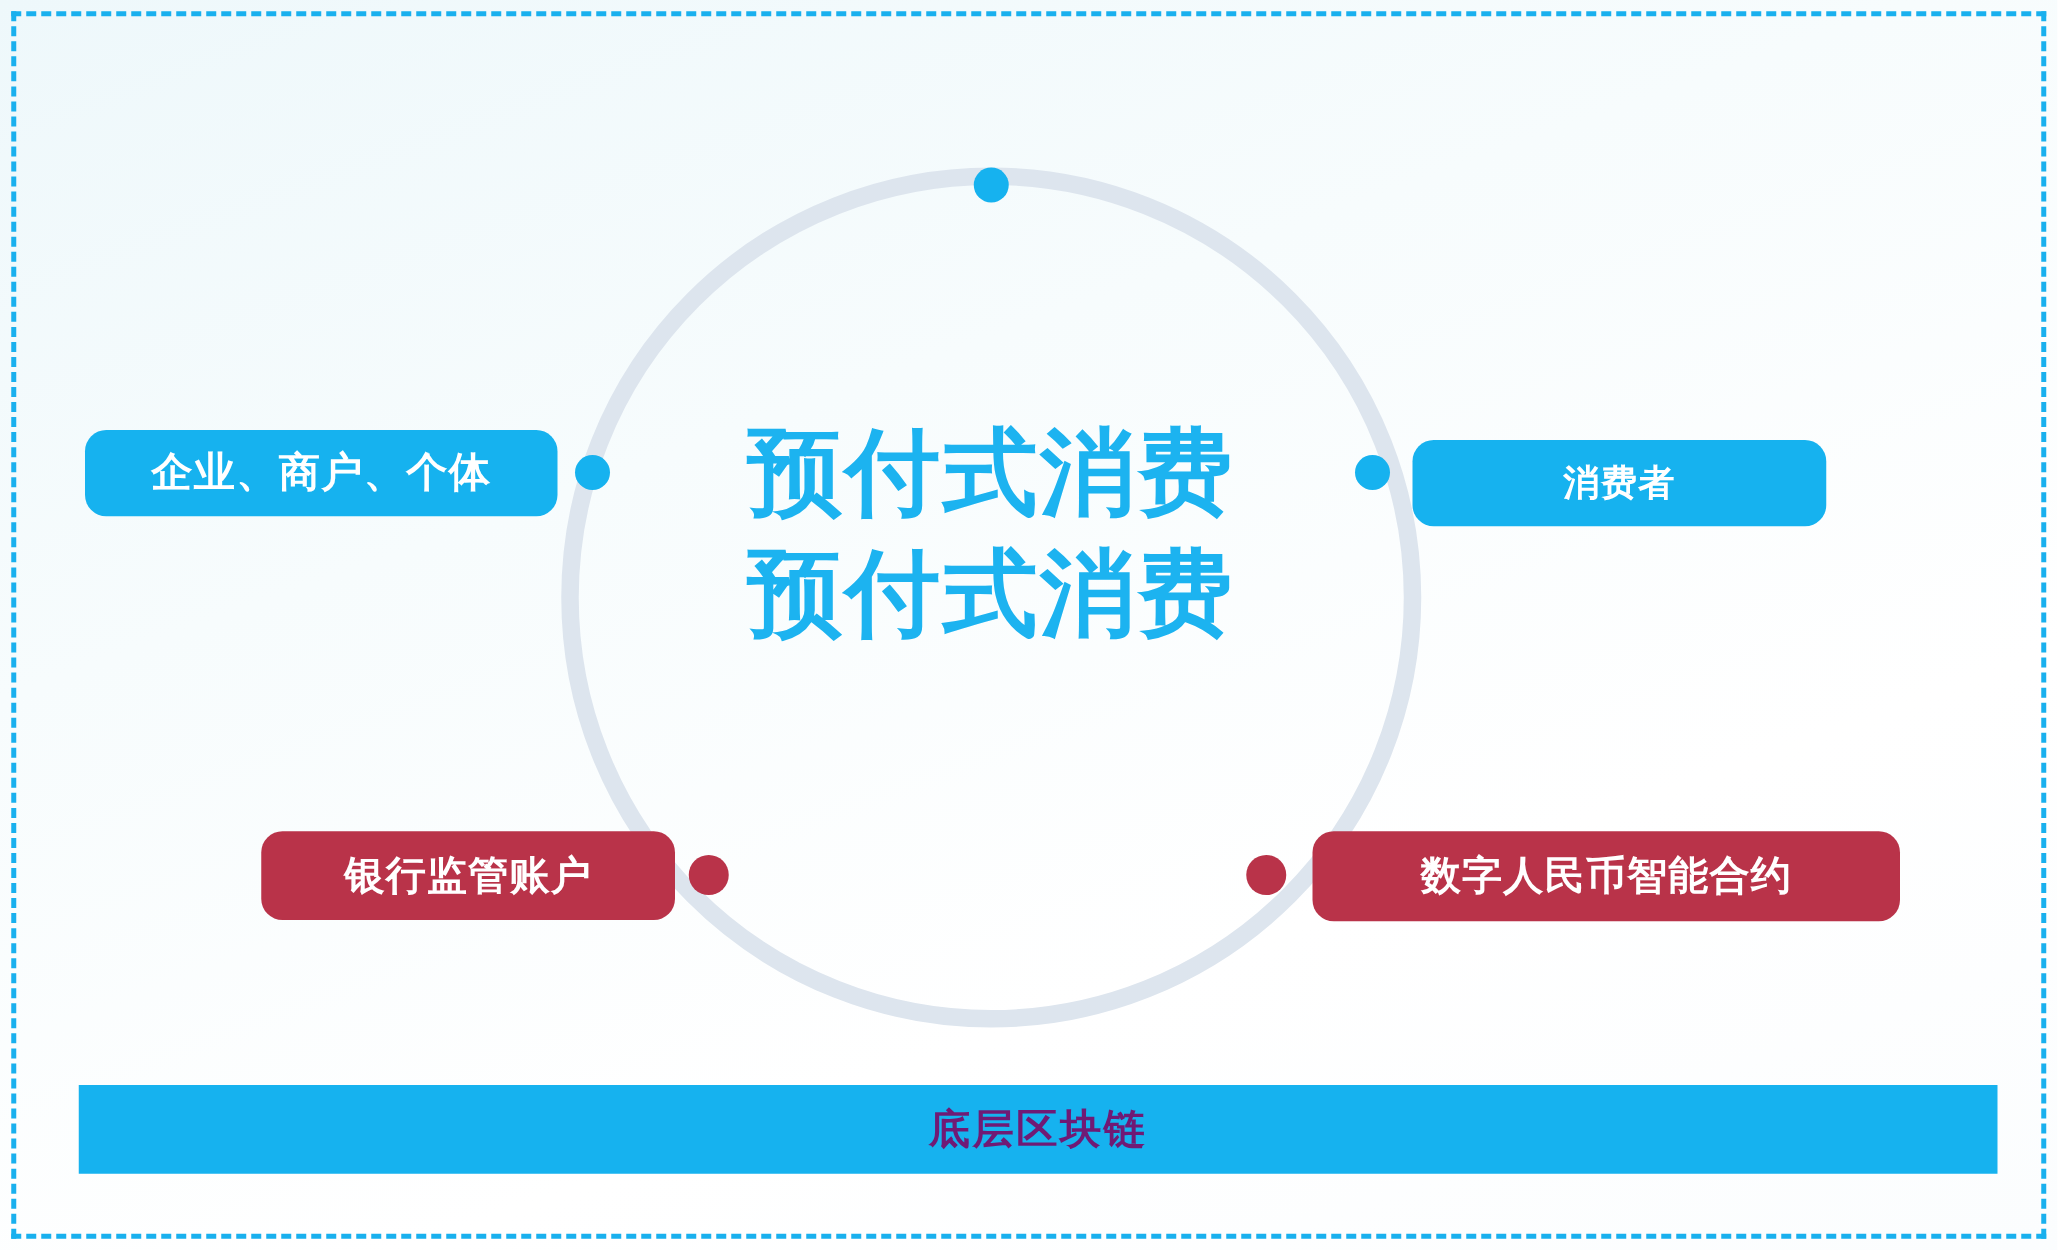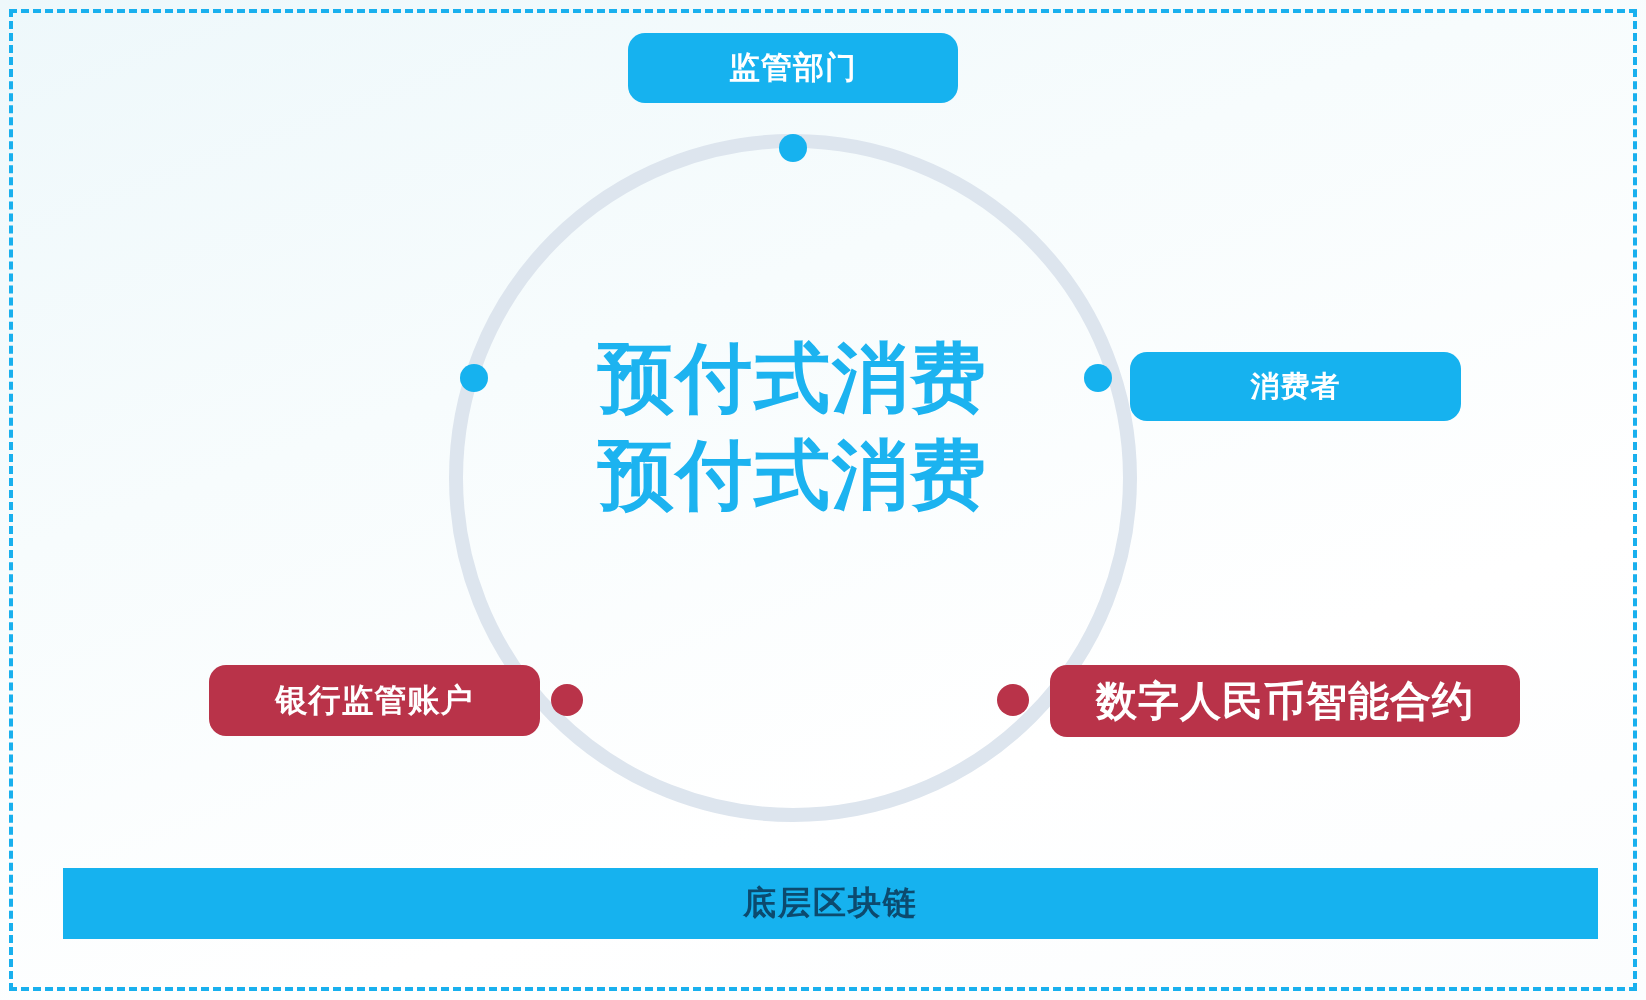--- a/index.html
+++ b/index.html
@@ -95,34 +95,34 @@
   }
   #pill-bottom-left {
     left: 197px; top: 665px;
     width: 331px; height: 71px;
     font-size: 32px;
     margin-left: 12px;
   }
   #pill-bottom-right {
     left: 1050px; top: 665px;
     width: 470px; height: 72px;
-    font-size: 41px;
+    font-size: 32px;
   }
 
   
   #bottom-bar {
     position: absolute;
     left: 63px; top: 868px;
     width: 1535px; height: 71px;
     background: #16b2ef;
     border-radius: 0;
     display: flex;
     align-items: center;
     justify-content: center;
-    color: #0c4a6e;
+    color: #701a75;
     font-size: 33px;
     font-weight: 700;
     letter-spacing: 2px;
     white-space: nowrap;
   }
 
   
   .node-dot {
     position: absolute;
     border-radius: 50%;
@@ -145,24 +145,24 @@
     <span class="line">预付式消费</span>
     <span class="line">预付式消费</span>
   </div>
 
   <div class="node-dot cyan" id="dot-top" style="left:779px; top:134px; width:28px; height:28px;"></div>
   <div class="node-dot cyan" id="dot-left" style="left:460px; top:364px; width:28px; height:28px;"></div>
   <div class="node-dot cyan" id="dot-right" style="left:1084px; top:364px; width:28px; height:28px;"></div>
   <div class="node-dot red" id="dot-bottom-left" style="left:551px; top:684px; width:32px; height:32px;"></div>
   <div class="node-dot red" id="dot-bottom-right" style="left:997px; top:684px; width:32px; height:32px;"></div>
 
-  <div class="pill cyan" id="pill-top">
-    <span>监管部门</span>
+
+  <div class="pill cyan" id="pill-left">
+    <span>企业、商户、个体</span>
   </div>
-
 
   <div class="pill cyan" id="pill-right">
     <span>消费者</span>
   </div>
 
   <div class="pill red" id="pill-bottom-left">
     <span>银行监管账户</span>
   </div>
 
   <div class="pill red" id="pill-bottom-right">

